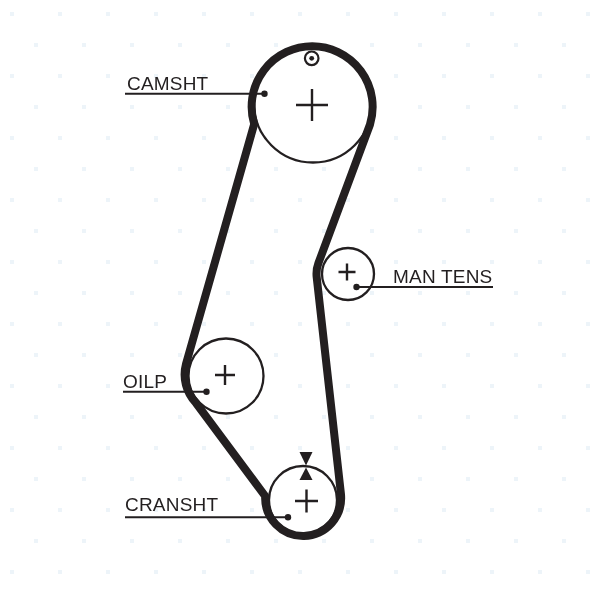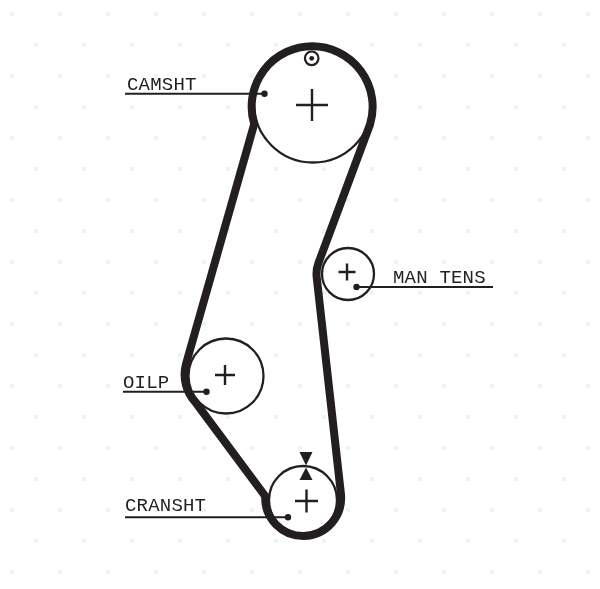--- a/index.html
+++ b/index.html
@@ -6,21 +6,21 @@
   #stage{
     position:relative;
     width:600px;height:589px;
     background-color:#ffffff;
     
     background-image:
       radial-gradient(circle 2.5px at 12px 14px, #edf4f9 97%, transparent),
       radial-gradient(circle 2.5px at 36px 45px, #edf4f9 97%, transparent);
     background-size:48px 62px, 48px 62px;
     overflow:hidden;
-    font-family:Liberation Mono, monospace;
+    font-family:Liberation Sans, sans-serif;
   }
   svg{display:block;}
   .ink-stroke{stroke:#231f20;fill:none;}
   .ink-fill{fill:#231f20;stroke:none;}
   .pulley{stroke:#231f20;stroke-width:2.3;fill:#ffffff;}
   .belt{stroke:#231f20;stroke-width:8;fill:none;stroke-linejoin:round;stroke-linecap:round;}
   .leader{stroke:#231f20;stroke-width:2;fill:none;}
   .plus{stroke:#231f20;stroke-width:2.4;fill:none;}
   .lbl{font-size:19px;fill:#231f20;letter-spacing:0.2px;}
 </style>

